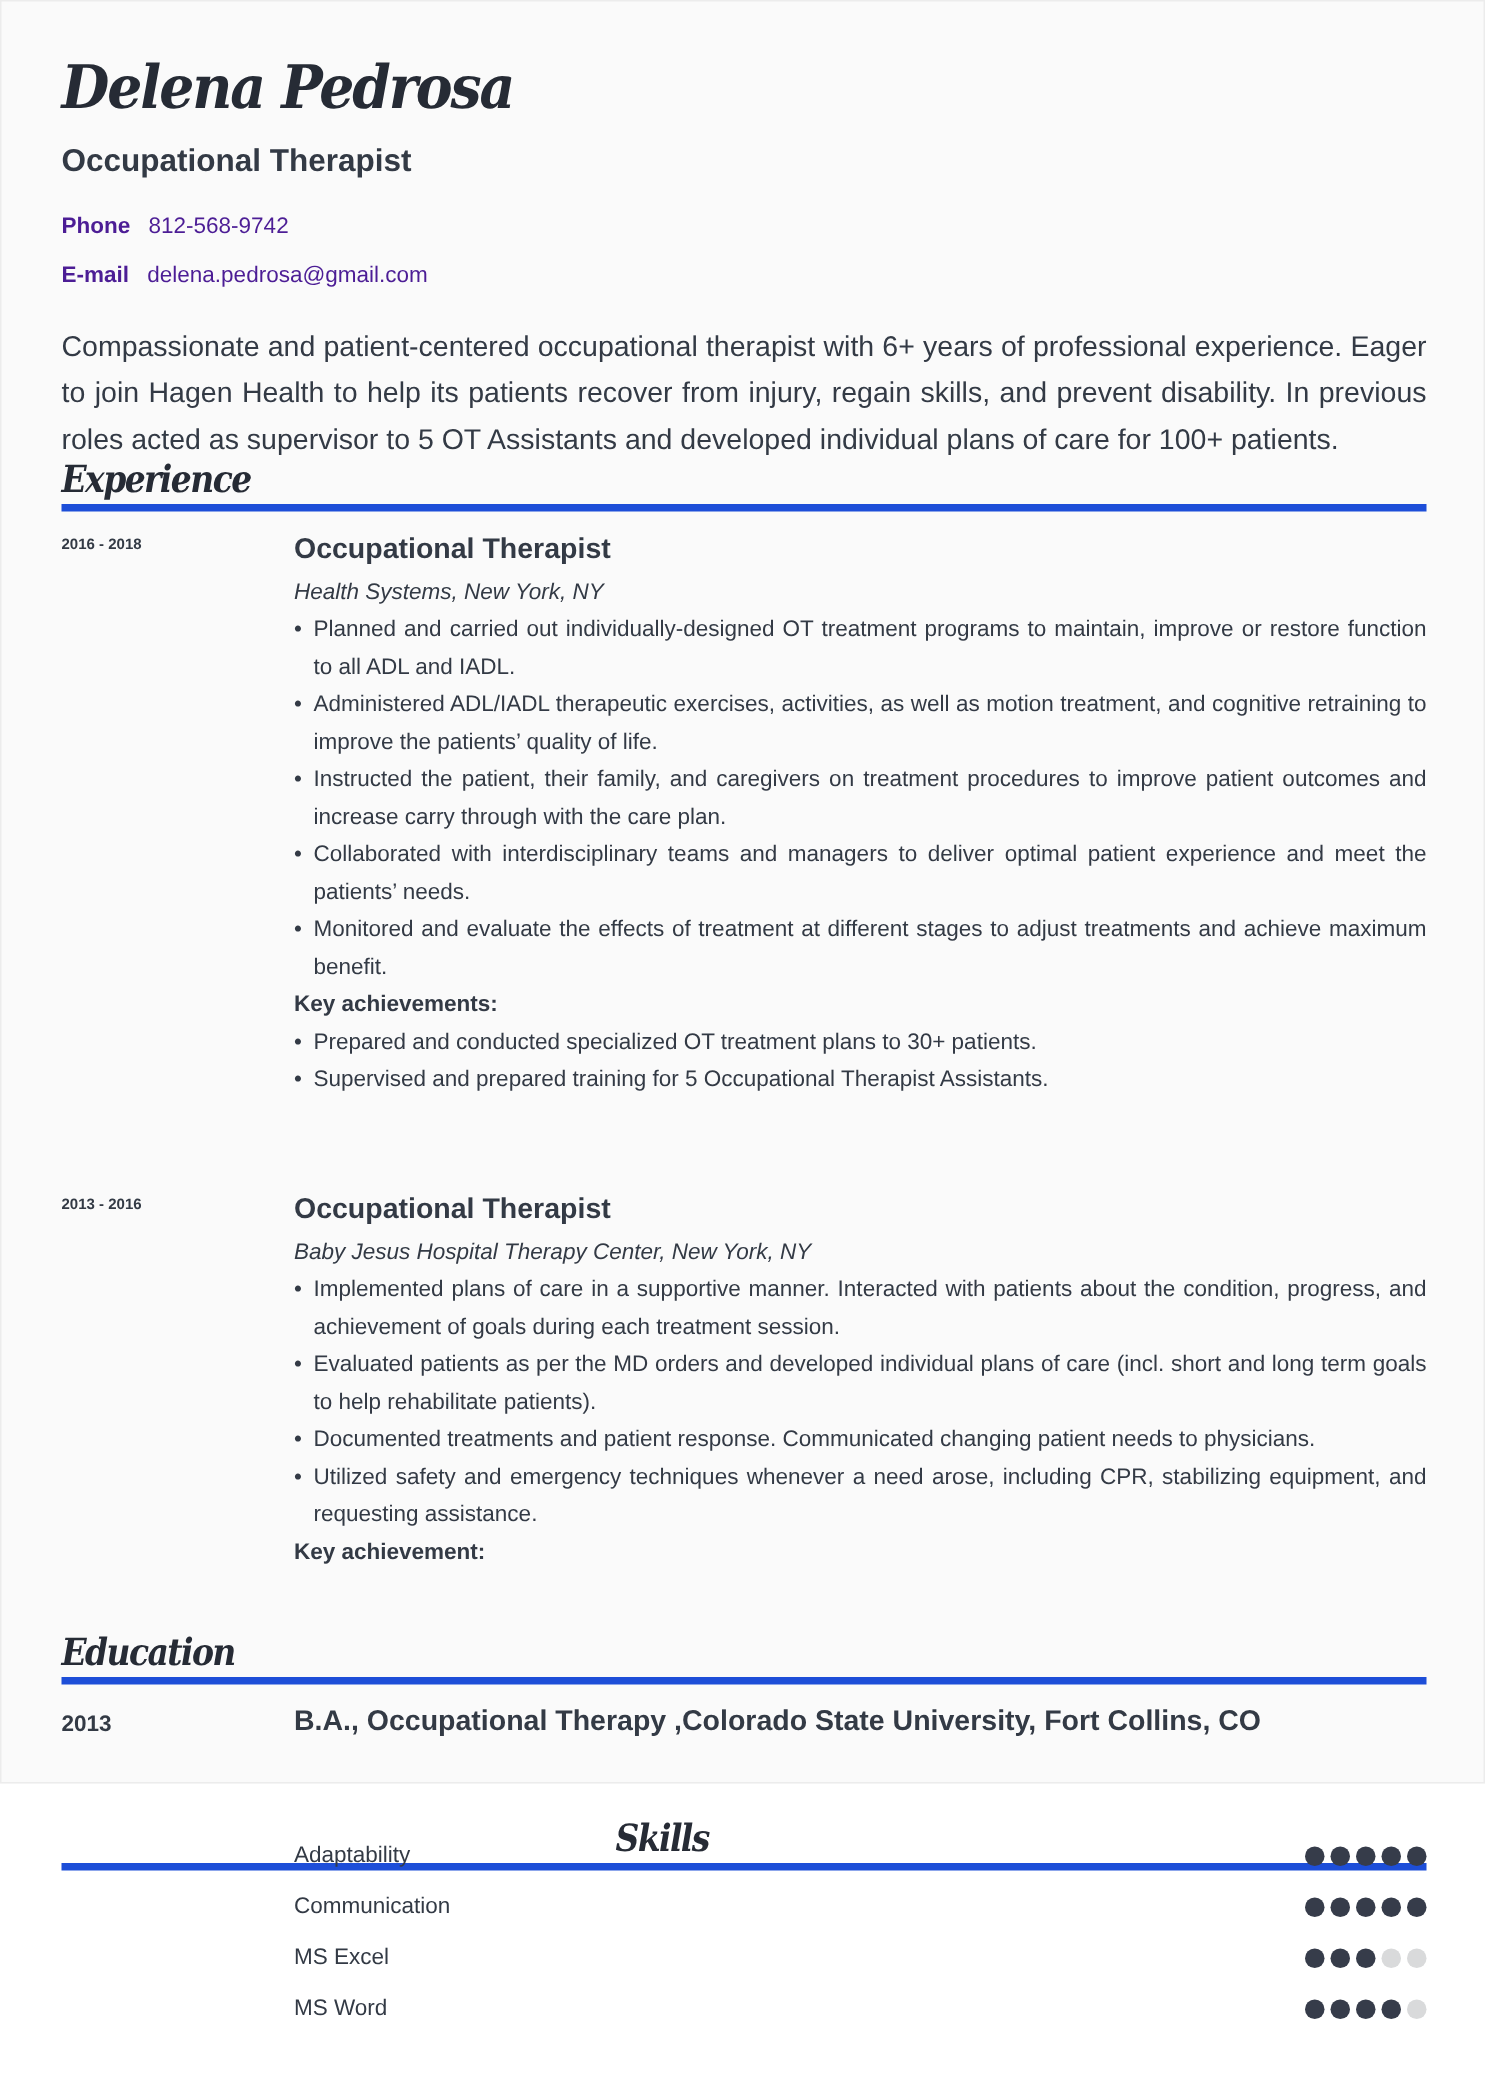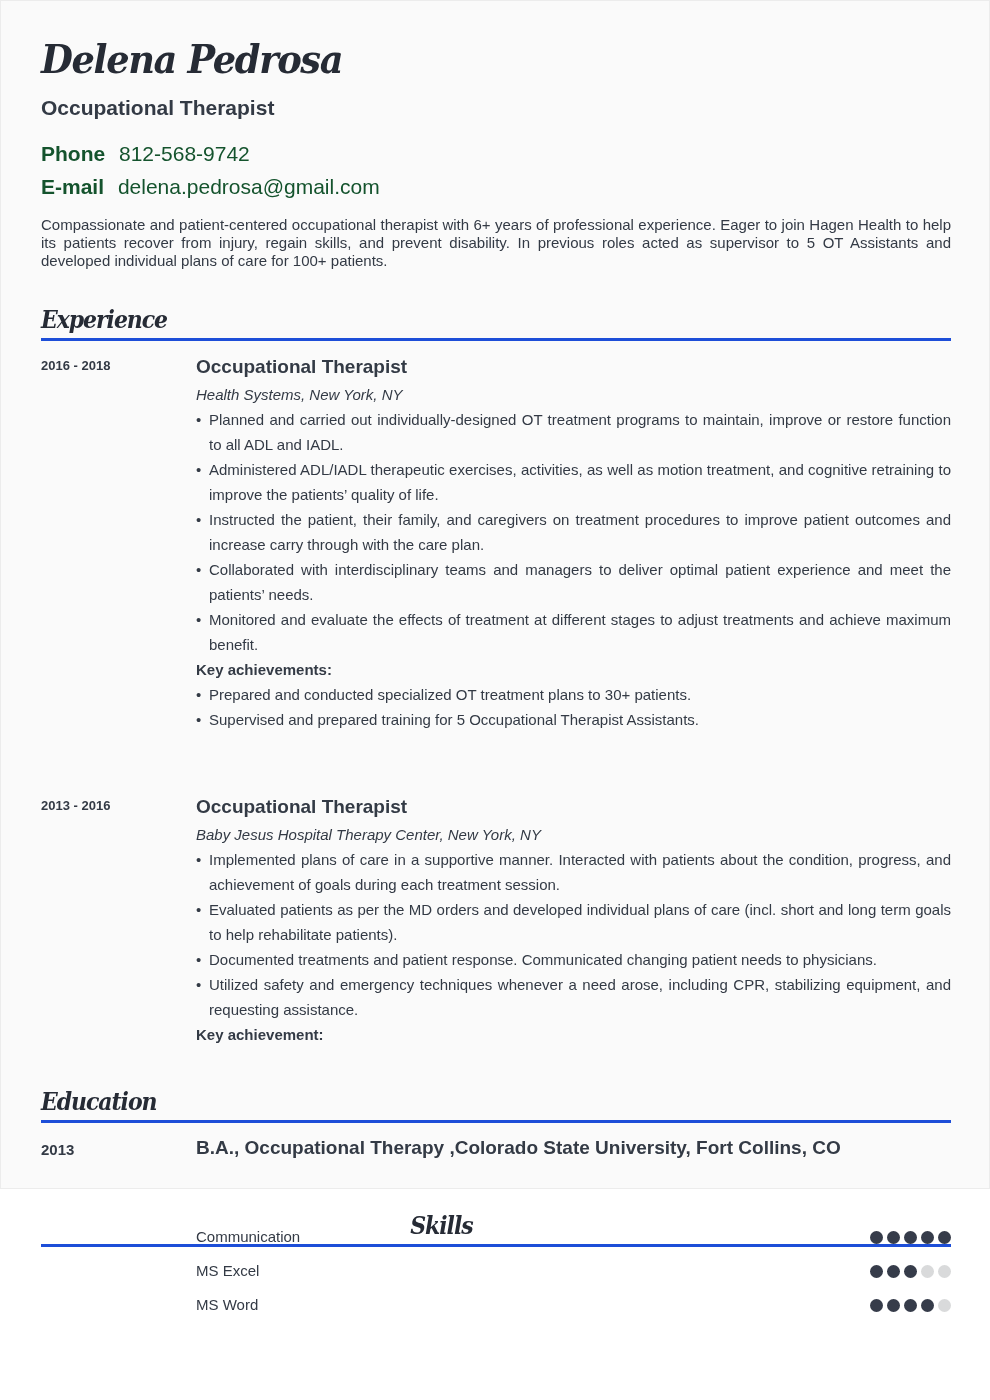--- a/index.html
+++ b/index.html
@@ -13,42 +13,42 @@
   .name {
     position: absolute; left: 40px; top: 34px;
     font-family: "DejaVu Serif", serif; font-style: italic; font-weight: bold;
     font-size: 40px; color: #262b35; letter-spacing: -1.5px;
     transform: scaleX(0.92); transform-origin: left center;
   }
   .title {
     position: absolute; left: 40px; top: 95px;
     font-size: 21px; font-weight: bold; color: #333a45;
   }
-  .contact { position: absolute; left: 40px; font-size: 21px; color: #14532d; }
+  .contact { position: absolute; left: 40px; font-size: 15px; color: #4c1d95; }
   .contact .lbl { font-weight: bold; margin-right: 8px; }
   .contact.phone { top: 141px; }
   .contact.email { top: 174px; }
   .summary {
     position: absolute; left: 40px; top: 215px; width: 910px;
-    font-size: 15px; line-height: 18px; text-align: justify; color: #333a45;
+    font-size: 19px; line-height: 31px; text-align: justify; color: #333a45;
   }
   .sec-head {
     position: absolute; left: 40px; width: 910px;
-    border-bottom: 3px solid #1d4ed8;
+    border-bottom: 5px solid #1d4ed8;
   }
   .sec-head span {
     display: block;
     font-family: "DejaVu Serif", serif; font-style: italic; font-weight: bold;
     font-size: 25px; color: #262b35; letter-spacing: -1.2px;
     transform: scaleX(0.88); transform-origin: left center;
   }
   .job { position: absolute; left: 40px; width: 910px; }
   .job .dates {
     position: absolute; left: 0; top: 4px;
-    font-size: 13px; font-weight: bold; color: #333a45;
+    font-size: 10px; font-weight: bold; color: #333a45;
   }
   .job .body { margin-left: 155px; }
   .job .role { font-size: 19px; font-weight: bold; color: #333a45; line-height: 26px; }
   .job .company { font-size: 15px; font-style: italic; line-height: 25px; margin-top: 2px; }
   .job ul { list-style: none; }
   .job li {
     position: relative; padding-left: 13px;
     font-size: 15px; line-height: 25px; text-align: justify;
   }
   .job li::before { content: "\2022"; position: absolute; left: 0; top: 0; }
@@ -129,20 +129,30 @@
     <div class="year">2013</div>
     <div class="degree">B.A., Occupational Therapy ,Colorado State University, Fort Collins, CO</div>
   </div>
 
   <div class="sec-head" style="top:1210px;height:36px;text-align:center;">
     <span>Skills</span>
   </div>
 
   <div class="skills">
     <div class="skill">
+      <span class="sname">Adaptability</span>
+      <span class="dots">
+          <span class="dot on"></span>
+          <span class="dot on"></span>
+          <span class="dot on"></span>
+          <span class="dot on"></span>
+          <span class="dot on"></span>
+        </span>
+    </div>
+    <div class="skill">
       <span class="sname">Communication</span>
       <span class="dots">
           <span class="dot on"></span>
           <span class="dot on"></span>
           <span class="dot on"></span>
           <span class="dot on"></span>
           <span class="dot on"></span>
         </span>
     </div>
     <div class="skill">

